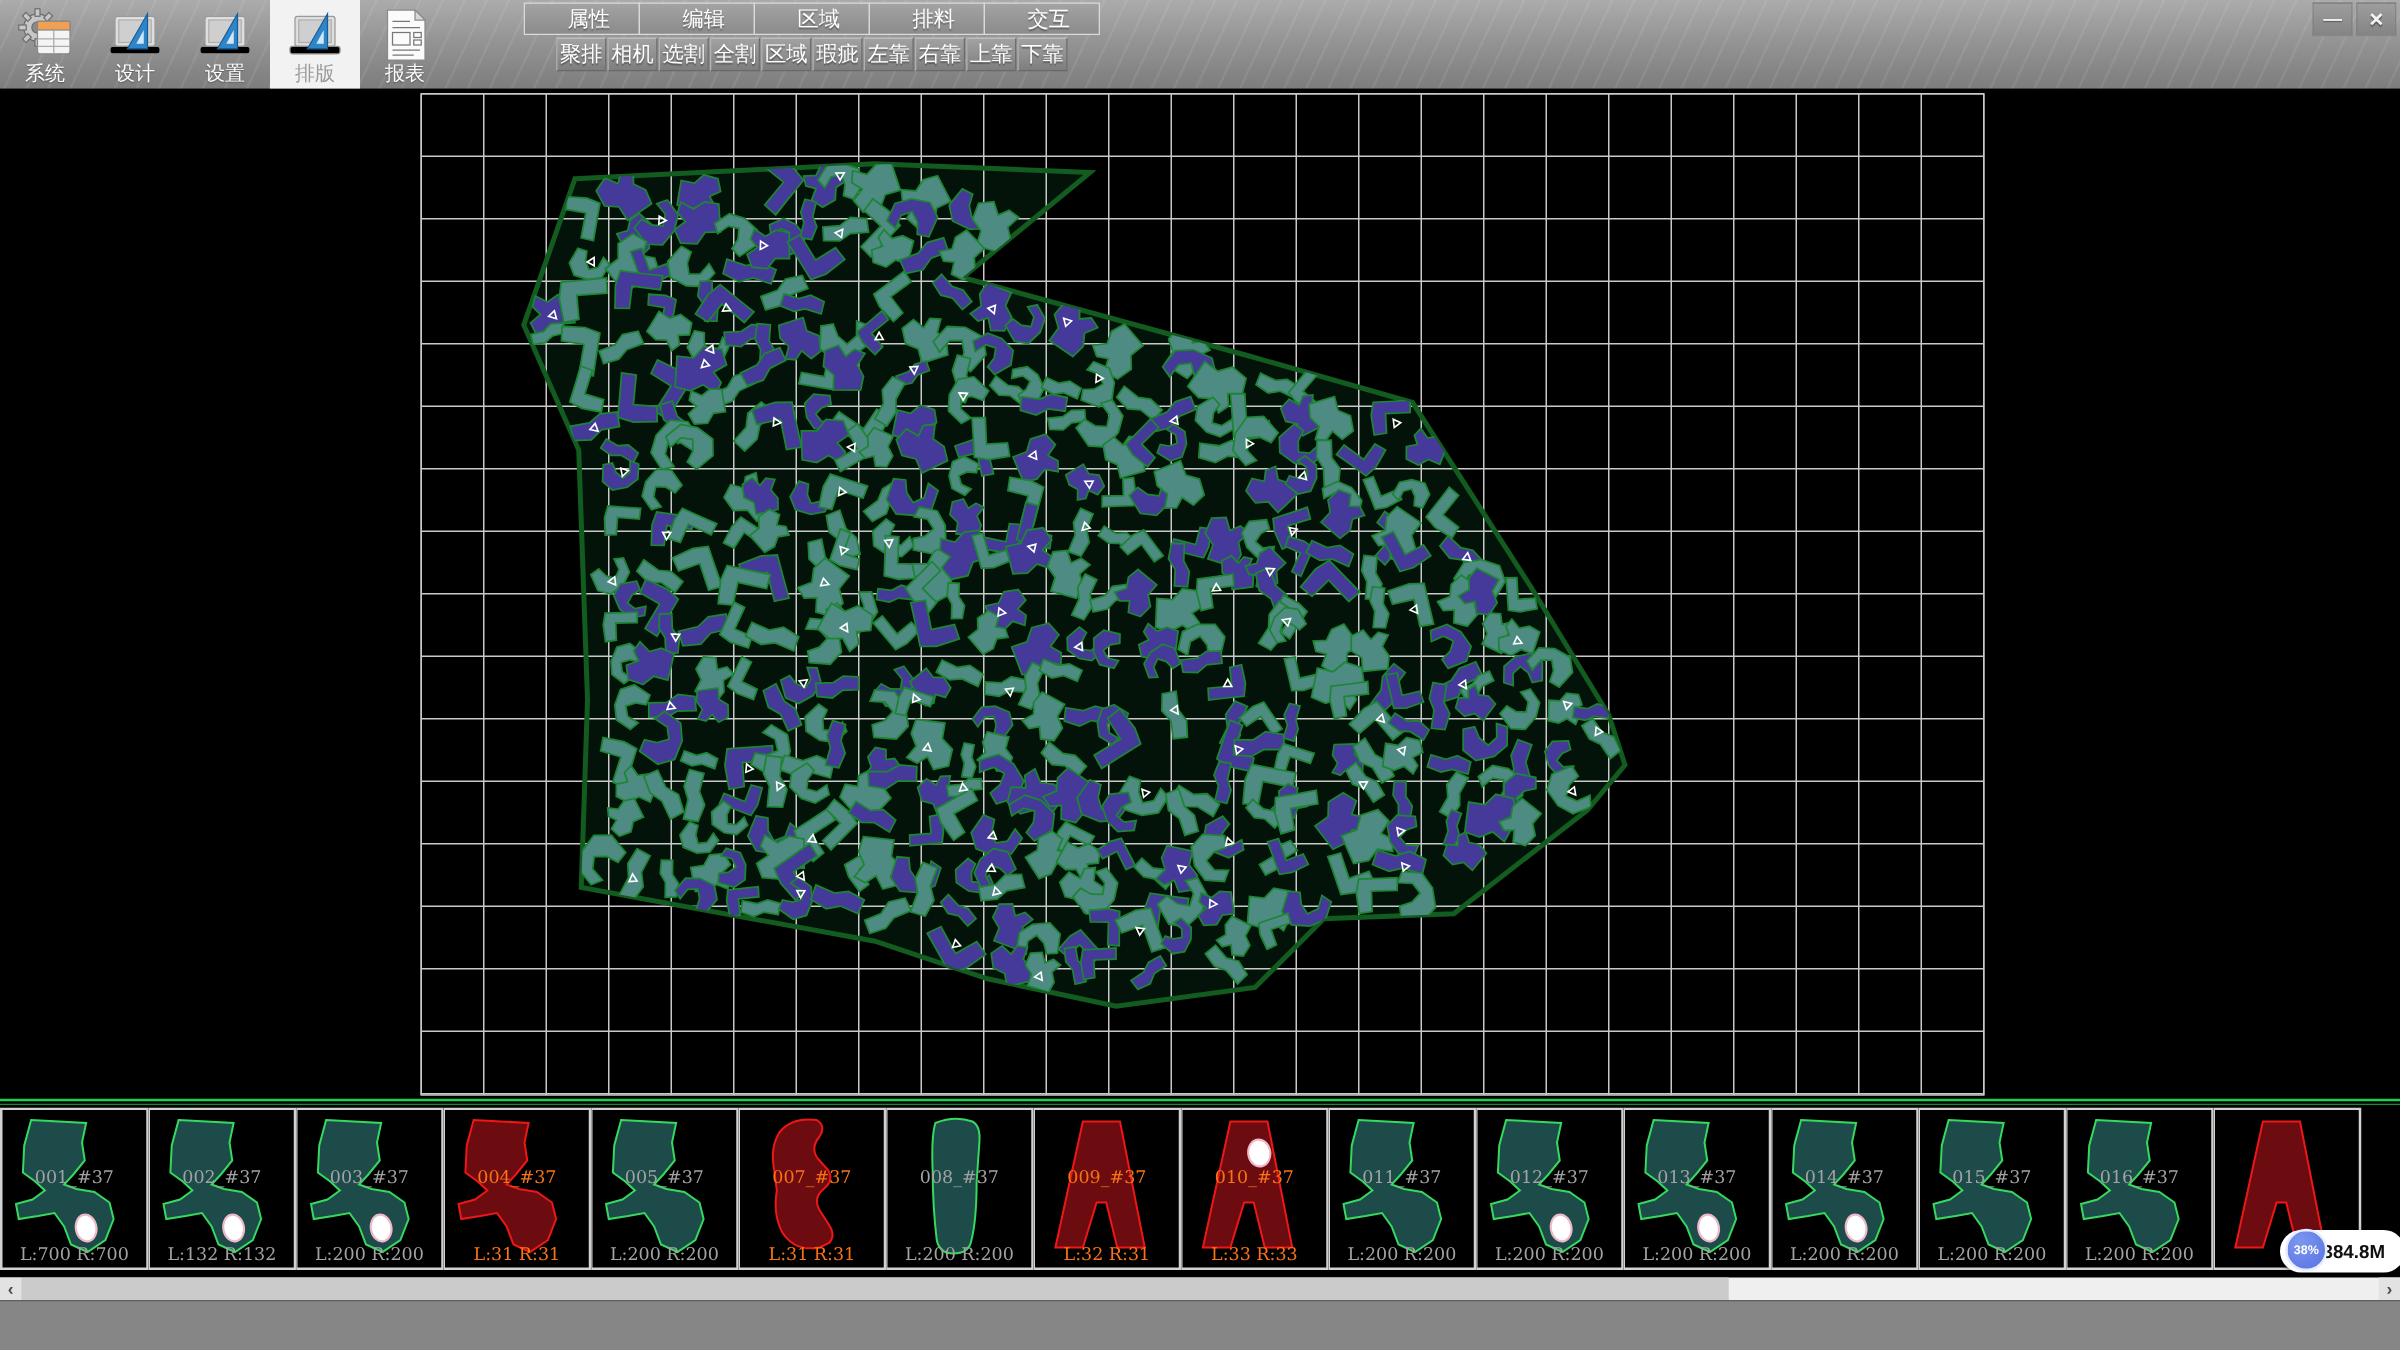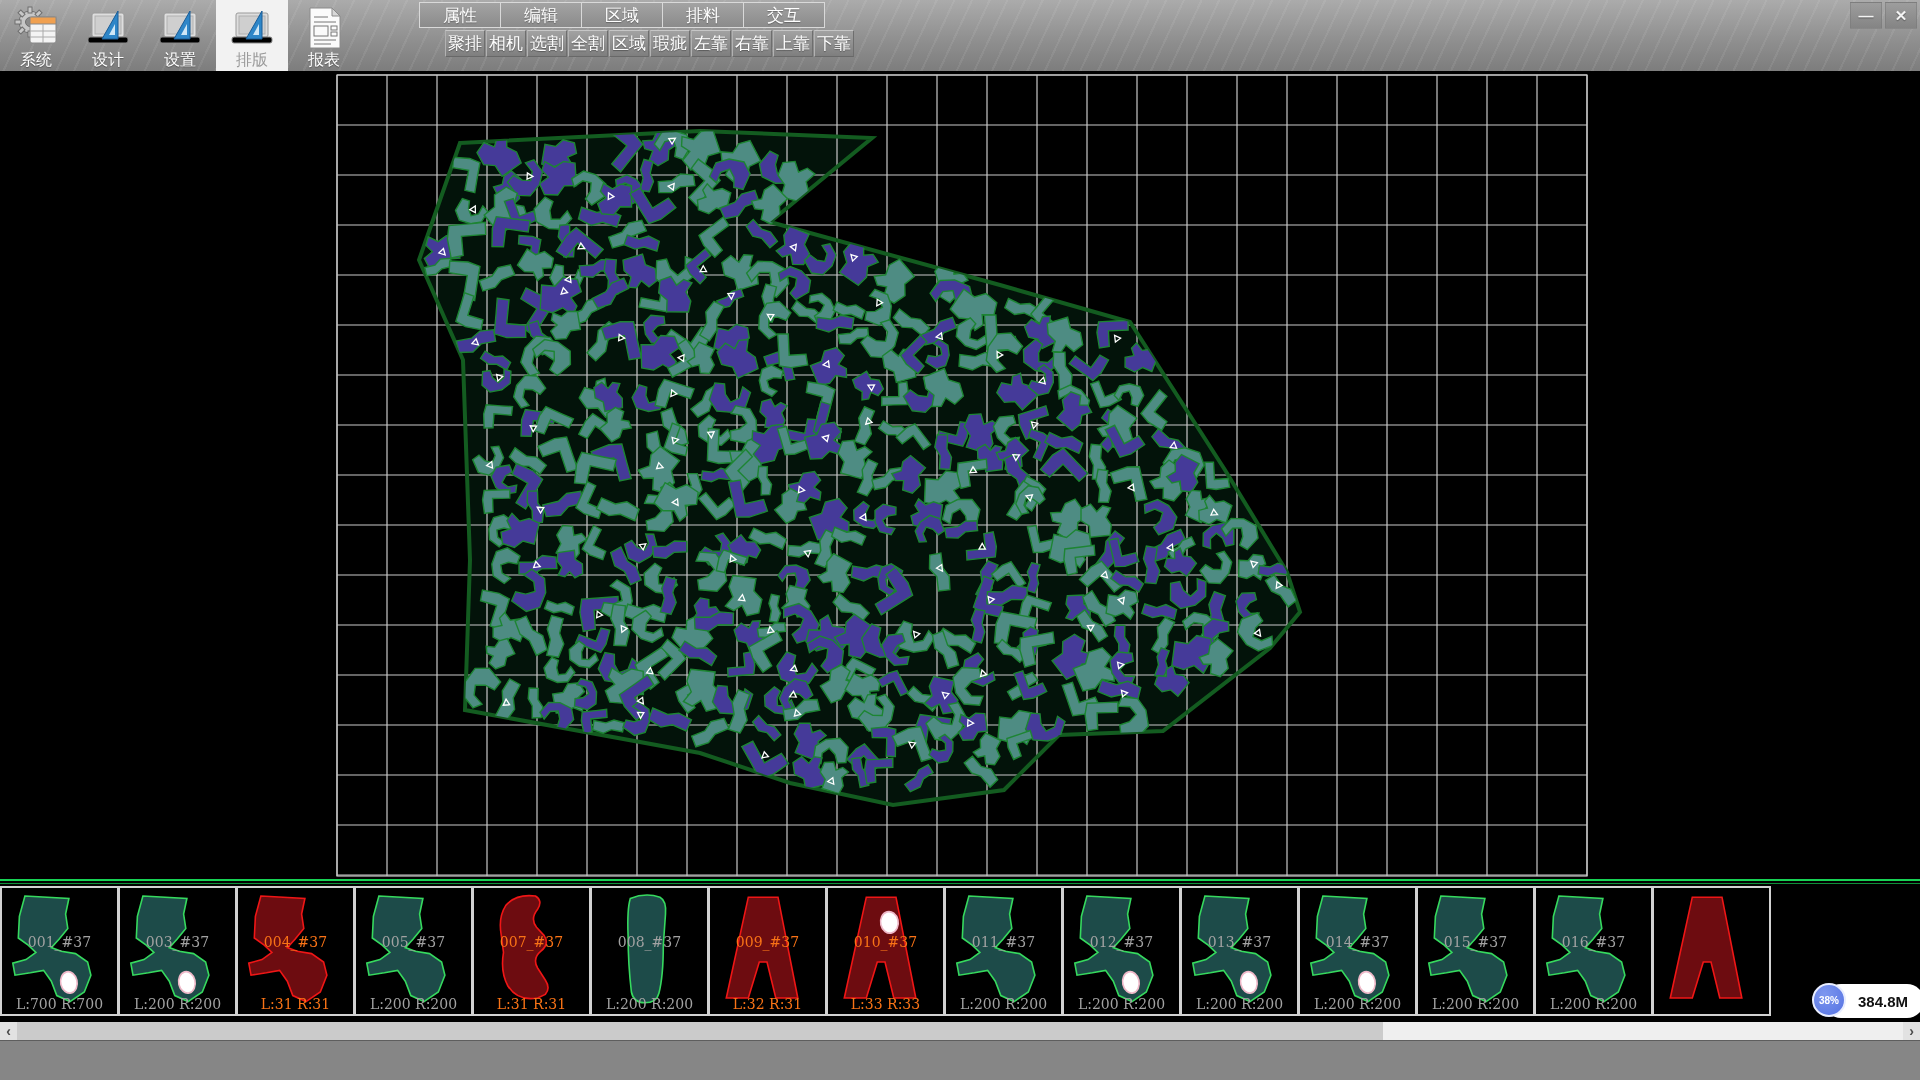--- a/index.html
+++ b/index.html
@@ -14,21 +14,21 @@
   .bigbtns{position:absolute;left:0;top:0;height:88px;display:flex;}
   .bigbtn{width:72px;height:71px;display:flex;flex-direction:column;align-items:center;
     justify-content:flex-end;padding-bottom:2px;box-sizing:border-box;cursor:default;position:relative;}
   .bigbtn .blabel{font-size:16px;color:#fff;text-shadow:0 1px 1px rgba(0,0,0,.35);line-height:18px;}
   .bigbtn.selected{background:#f2f2f2;}
   .bigbtn.selected .blabel{color:#9a9a9a;text-shadow:none;}
   .bigbtn svg{display:block;}
   .menu-tabs{position:absolute;left:420px;top:2px;display:flex;}
   .mtab{width:80px;height:24px;border:1px solid #d9d9d9;margin-left:-1px;display:flex;
     align-items:center;justify-content:center;color:#fff;font-size:17px;
-    background:linear-gradient(180deg,#a3a3a3,#8b8b8b);text-shadow:0 1px 1px rgba(0,0,0,.3);}
+    background:linear-gradient(180deg,#a3a3a3,#8b8b8b);text-shadow:0 1px 1px rgba(0,0,0,.3);padding-left:11px;}
   .tool-row{position:absolute;left:421px;top:30px;display:flex;padding-left:24px;}
   .tbtn{width:40px;height:27px;margin-right:1px;display:flex;align-items:center;justify-content:center;
     color:#fff;font-size:17px;text-shadow:0 1px 1px rgba(0,0,0,.35);
     background:linear-gradient(180deg,#a2a2a2,#7e7e7e);
     border-top:1px solid #c6c6c6;border-left:1px solid #b2b2b2;
     border-right:1px solid #6e6e6e;border-bottom:1px solid #686868;box-sizing:border-box;}
   .winctl{position:absolute;top:2px;right:3px;display:flex;gap:3px;}
   .wbtn{width:30px;height:25px;display:flex;align-items:center;justify-content:center;
     color:#f4f4f4;font-size:15px;font-weight:bold;text-shadow:0 1px 1px rgba(0,0,0,.4);
     border:1px solid rgba(120,120,120,.55);background:linear-gradient(180deg,#9d9d9d,#848484);}
@@ -61,21 +61,21 @@
   #hscroll .thumb{position:absolute;left:17px;top:0;width:1366px;height:18px;background:#cbcbcb;}
   #statusbar{position:absolute;left:0;top:1040px;width:1920px;height:40px;background:#868686;
     border-top:1px solid #5e5e5e;}
 
   
   #badge{position:absolute;left:1812px;top:984px;width:108px;height:34px;z-index:30;}
   #badge .pill{position:absolute;left:12px;top:0;width:100px;height:34px;background:#fff;
     border-radius:17px;box-shadow:0 1px 3px rgba(0,0,0,.4);display:flex;align-items:center;
     justify-content:center;padding-left:18px;box-sizing:border-box;
     font-size:15px;color:#111;font-weight:bold;}
-  #badge .circ{position:absolute;left:0px;top:-1px;width:34px;height:34px;border-radius:50%;
+  #badge .circ{position:absolute;left:16px;top:-1px;width:34px;height:34px;border-radius:50%;
     background:radial-gradient(circle at 35% 30%,#7d97ef,#5572e2);border:2px solid #e8edff;
     box-sizing:border-box;display:flex;align-items:center;justify-content:center;
     color:#fff;font-size:10px;font-weight:bold;}
 </style>
 </head>
 <body>
 
 <div id="app">
 
   <div id="toolbar">
@@ -719,20 +719,28 @@
             <ellipse cx="59" cy="77" rx="7.5" ry="9" transform="rotate(-14 59 77)" fill="#ffffff" stroke="#efb8c8" stroke-width="1.5"></ellipse>
           </svg>
     <div class="num lab-gray">001_#37</div>
     <div class="sub lab-gray">L:700 R:700</div>
         </div>
         <div class="cell">
           <svg width="110" height="120" viewBox="0 0 100 100" preserveAspectRatio="none">
       <path d="M19 5 L59 7 L56 20 L58 32 L50 41 L43 48 L52 51 L65 53 L76 60 L79 71 L73 85 L60 93 L48 88 L43 76 L36 67 L24 69 L10 71 L8 61 L20 58 L29 52 L22 46 L13 40 L14 22 Z" fill="#1d4b49" stroke="#36d95e" stroke-width="1.6" vector-effect="non-scaling-stroke"></path>
             <ellipse cx="59" cy="77" rx="7.5" ry="9" transform="rotate(-14 59 77)" fill="#ffffff" stroke="#efb8c8" stroke-width="1.5"></ellipse>
           </svg>
+    <div class="num lab-gray">002_#37</div>
+    <div class="sub lab-gray">L:132 R:132</div>
+        </div>
+        <div class="cell">
+          <svg width="110" height="120" viewBox="0 0 100 100" preserveAspectRatio="none">
+      <path d="M19 5 L59 7 L56 20 L58 32 L50 41 L43 48 L52 51 L65 53 L76 60 L79 71 L73 85 L60 93 L48 88 L43 76 L36 67 L24 69 L10 71 L8 61 L20 58 L29 52 L22 46 L13 40 L14 22 Z" fill="#1d4b49" stroke="#36d95e" stroke-width="1.6" vector-effect="non-scaling-stroke"></path>
+            <ellipse cx="59" cy="77" rx="7.5" ry="9" transform="rotate(-14 59 77)" fill="#ffffff" stroke="#efb8c8" stroke-width="1.5"></ellipse>
+          </svg>
     <div class="num lab-gray">003_#37</div>
     <div class="sub lab-gray">L:200 R:200</div>
         </div>
         <div class="cell">
           <svg width="110" height="120" viewBox="0 0 100 100" preserveAspectRatio="none">
       <path d="M19 5 L59 7 L56 20 L58 32 L50 41 L43 48 L52 51 L65 53 L76 60 L79 71 L73 85 L60 93 L48 88 L43 76 L36 67 L24 69 L10 71 L8 61 L20 58 L29 52 L22 46 L13 40 L14 22 Z" fill="#6d0c10" stroke="#ef1616" stroke-width="1.6" vector-effect="non-scaling-stroke"></path>
           </svg>
     <div class="num lab-green">004_#37</div>
     <div class="sub lab-green">L:31 R:31</div>
         </div>

